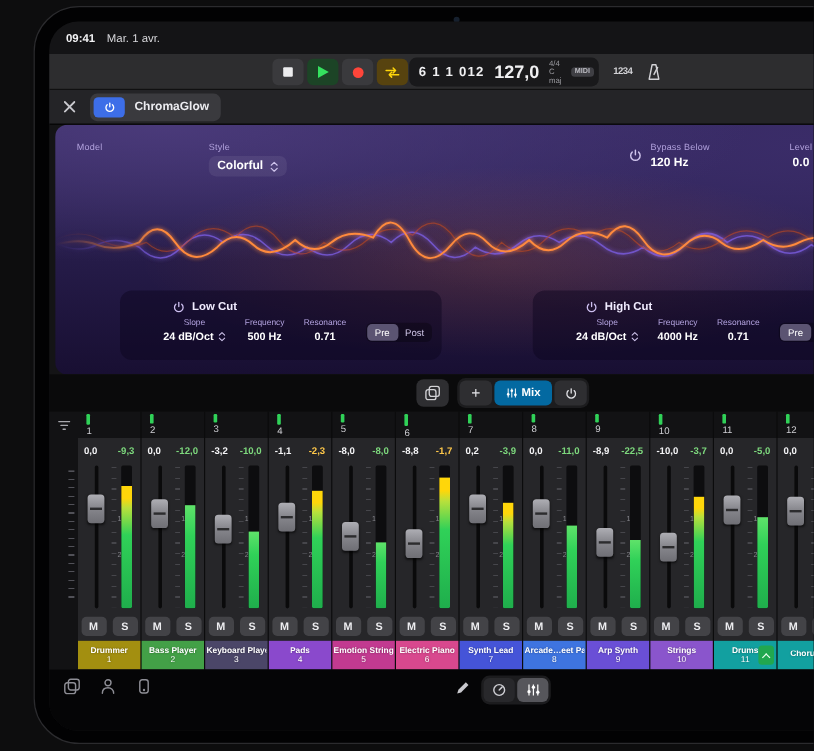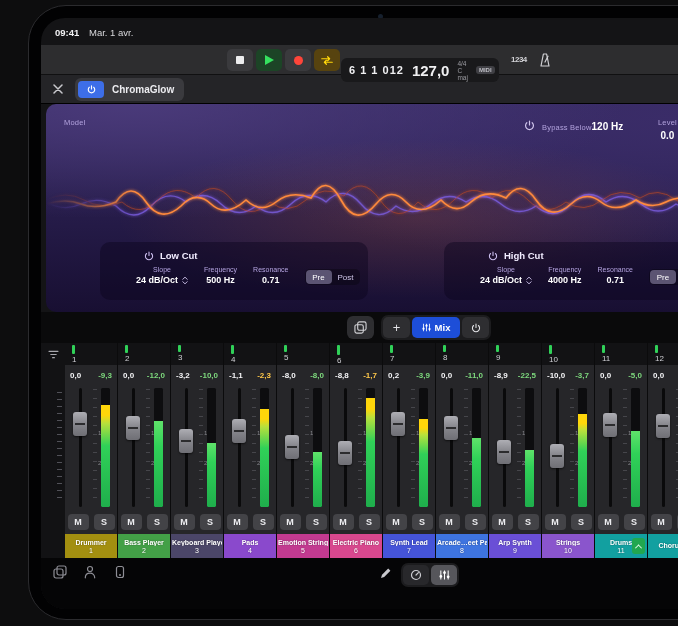--- a/index.html
+++ b/index.html
@@ -25,21 +25,21 @@
   .tb-left{position:absolute;left:8px;top:0;height:100%;display:flex;align-items:center;gap:7px;}
   .tb-title{font-size:11px;font-weight:bold;color:#fff;}
   .tb-title-chev{width:13px;height:13px;border-radius:50%;background:#454549;display:flex;align-items:center;justify-content:center;}
   .transport{position:absolute;left:186px;top:4px;display:flex;gap:3px;}
   .tbtn{width:26px;height:22px;border-radius:5px;border:0;display:flex;align-items:center;justify-content:center;background:#3a3a3d;padding:0;}
   .tbtn.play{background:#1c4426;}
   .tbtn.cycle{background:#57430f;}
   .stop-glyph{width:8px;height:8px;background:#ececee;border-radius:1px;}
   .play-glyph{width:0;height:0;border-top:5px solid transparent;border-bottom:5px solid transparent;border-left:9px solid #35e15f;}
   .rec-glyph{width:9px;height:9px;border-radius:50%;background:#ff453a;}
-  .lcd{position:absolute;left:300px;top:13px;width:158px;height:24px;background:#19191b;border-radius:6px;
+  .lcd{position:absolute;left:300px;top:3px;width:158px;height:24px;background:#19191b;border-radius:6px;
     display:flex;align-items:center;padding:0 8px;gap:8px;}
   .lcd-pos{font-size:11px;font-weight:bold;color:#f0f0f2;letter-spacing:1px;white-space:nowrap;}
   .lcd-tempo{font-size:15px;font-weight:bold;color:#f0f0f2;}
   .lcd-meta{display:flex;flex-direction:column;line-height:7px;}
   .lcd-meta span{font-size:6.5px;color:#9b9ba1;}
   .lcd-midi{font-size:6px;font-weight:bold;color:#bcbcc2;background:#3f3f44;border-radius:3px;padding:1px 3px;margin-left:auto;}
   .tb-extras{position:absolute;left:470px;top:0;height:100%;display:flex;align-items:center;gap:12px;color:#d2d2d6;}
   .countin{font-size:8px;font-weight:bold;letter-spacing:-0.5px;}
 
   
@@ -59,21 +59,21 @@
     -webkit-mask-image:linear-gradient(90deg,transparent,#000 12%,#000 88%,transparent);
     mask-image:linear-gradient(90deg,transparent,#000 12%,#000 88%,transparent);}
   .pc{position:absolute;top:14px;}
   .pc-label{font-size:7.5px;color:#b3a3de;letter-spacing:.2px;}
   .pc-pill{margin-top:3px;display:flex;align-items:center;gap:6px;background:rgba(255,255,255,.07);
     border-radius:6px;padding:3px 7px;font-size:10px;color:#fff;font-weight:bold;}
   .pc.model{left:18px;}
   .pc.style{left:128px;}
   .pc.bypass{left:478px;display:flex;align-items:center;gap:7px;color:#cfc4ec;}
   .pc.level{left:612px;text-align:center;}
-  .pc-col{display:flex;align-items:flex-end;}
+  .pc-col{display:flex;flex-direction:column;align-items:flex-start;}
   .pc-value{margin-top:3px;font-size:10px;color:#fff;font-weight:bold;text-align:center;}
   .drive{position:absolute;top:40px;left:300px;width:140px;display:flex;flex-direction:column;align-items:center;}
   .d-label{font-size:8px;color:#cfc0f0;}
   .d-value{font-size:10.5px;color:#fff;font-weight:bold;margin-top:2px;}
   .knob{position:relative;width:54px;height:54px;margin-top:3px;}
   .knob-body{position:absolute;left:8px;top:8px;width:38px;height:38px;border-radius:50%;
     background:radial-gradient(circle at 35% 30%,#575070,#2e2840 72%);
     border:1px solid rgba(255,255,255,.14);box-shadow:0 0 26px 7px rgba(255,120,20,.28);}
   .pointer{position:absolute;left:50%;top:50%;width:2px;height:13px;margin-left:-1px;margin-top:-13px;
     transform-origin:50% 100%;background:#f4f0ff;border-radius:1px;}
@@ -90,21 +90,21 @@
   .pp button{width:26px;height:14px;font-size:8px;border-radius:4px;border:0;color:#cfc6e8;background:transparent;padding:0;}
   .pp button.on{background:#5b5472;color:#fff;}
 
   
   .mixtb{height:31px;background:#0a0a0b;position:relative;}
   .layers-btn{position:absolute;left:306px;top:4px;width:27px;height:23px;border-radius:6px;border:0;background:#2e2e31;
     display:flex;align-items:center;justify-content:center;color:#d2d2d6;}
   .mixgrp{position:absolute;left:340px;top:3px;display:flex;gap:2px;background:#1c1c1e;border-radius:7px;padding:2px;}
   .mgbtn{height:21px;border-radius:5px;border:0;background:#2e2e31;color:#e2e2e6;display:flex;align-items:center;justify-content:center;padding:0;}
   .mgbtn.plus{width:27px;font-size:13px;line-height:1;}
-  .mgbtn.mix{width:48px;gap:4px;background:#1d4ed8;color:#fff;font-size:9.5px;font-weight:bold;}
+  .mgbtn.mix{width:48px;gap:4px;background:#0369a1;color:#fff;font-size:9.5px;font-weight:bold;}
   .mgbtn.pow{width:27px;}
 
   
   .mixer{height:215px;background:#121214;display:flex;overflow:hidden;}
   .gutter{flex:0 0 24px;display:flex;flex-direction:column;color:#a7a7ad;}
   .g-num{height:22px;display:flex;align-items:center;justify-content:center;}
   .g-vals{height:20px;}
   .g-fader{height:125px;position:relative;}
   .g-fader .ruler{position:absolute;right:3px;top:7px;bottom:7px;width:5px;
     background:repeating-linear-gradient(to bottom,#515158 0 1px,transparent 1px 7px);}
@@ -229,20 +229,29 @@
         <g filter="url(#wfglow)" fill="none" stroke-linecap="round">
           <path stroke="#7b5ce0" stroke-width="1.3" opacity=".8" d="M0,42 Q18,52 35,44 T70,46 Q88,64 105,46 T140,42 Q158,28 175,44 T210,46 Q228,60 245,44 T280,42 Q298,24 315,44 T350,46 Q368,58 385,44 T420,42 Q438,30 455,44 T490,46 Q508,62 525,44 T560,42 Q578,30 595,44 T630,44 Q648,54 665,44 T740,44"></path>
           <path stroke="#c2491e" stroke-width="1" opacity=".6" d="M0,40 Q20,30 38,40 T76,42 Q94,58 112,40 T150,38 Q168,18 186,40 T224,42 Q242,56 260,40 T298,36 Q316,14 334,40 T372,42 Q390,58 408,40 T446,38 Q464,22 482,40 T520,42 Q538,54 556,40 T594,38 Q612,26 630,40 T668,40 Q686,48 704,40 T740,40"></path>
           <path stroke="#ff8a3c" stroke-width="1.6" d="M0,44 Q20,38 35,44 T70,42 Q85,20 100,42 T135,46 Q150,30 165,44 T200,40 Q215,54 230,42 T265,38 Q280,12 295,40 T330,44 Q345,26 360,42 T395,40 Q410,56 425,42 T460,38 Q475,18 490,40 T525,44 Q540,30 555,42 T590,40 Q605,50 620,42 T655,42 Q670,34 685,42 T740,42"></path>
         </g>
       </svg>
 
       <div class="pc model">
         <div class="pc-label">Model</div>
       </div>
+      <div class="pc style">
+        <div class="pc-label">Style</div>
+        <div class="pc-pill">
+          <span>Colorful</span>
+          <svg width="7" height="10" viewBox="0 0 8 12">
+              <path d="M1 4.4 4 1.6 7 4.4M1 7.6 4 10.4 7 7.6" stroke="#cfc4ec" stroke-width="1.2" fill="none" stroke-linecap="round" stroke-linejoin="round"></path>
+            </svg>
+        </div>
+      </div>
       <div class="pc bypass">
         <svg width="11" height="11" viewBox="0 0 12 12">
             <path d="M6 1.2v4.2" stroke="#cfc4ec" stroke-width="1.3" stroke-linecap="round"></path>
             <path d="M3.1 3a4.3 4.3 0 1 0 5.8 0" stroke="#cfc4ec" stroke-width="1.3" fill="none" stroke-linecap="round"></path>
           </svg>
         <span class="pc-col">
           <span class="pc-label">Bypass Below</span>
           <span class="pc-value">120 Hz</span>
         </span>
       </div>

